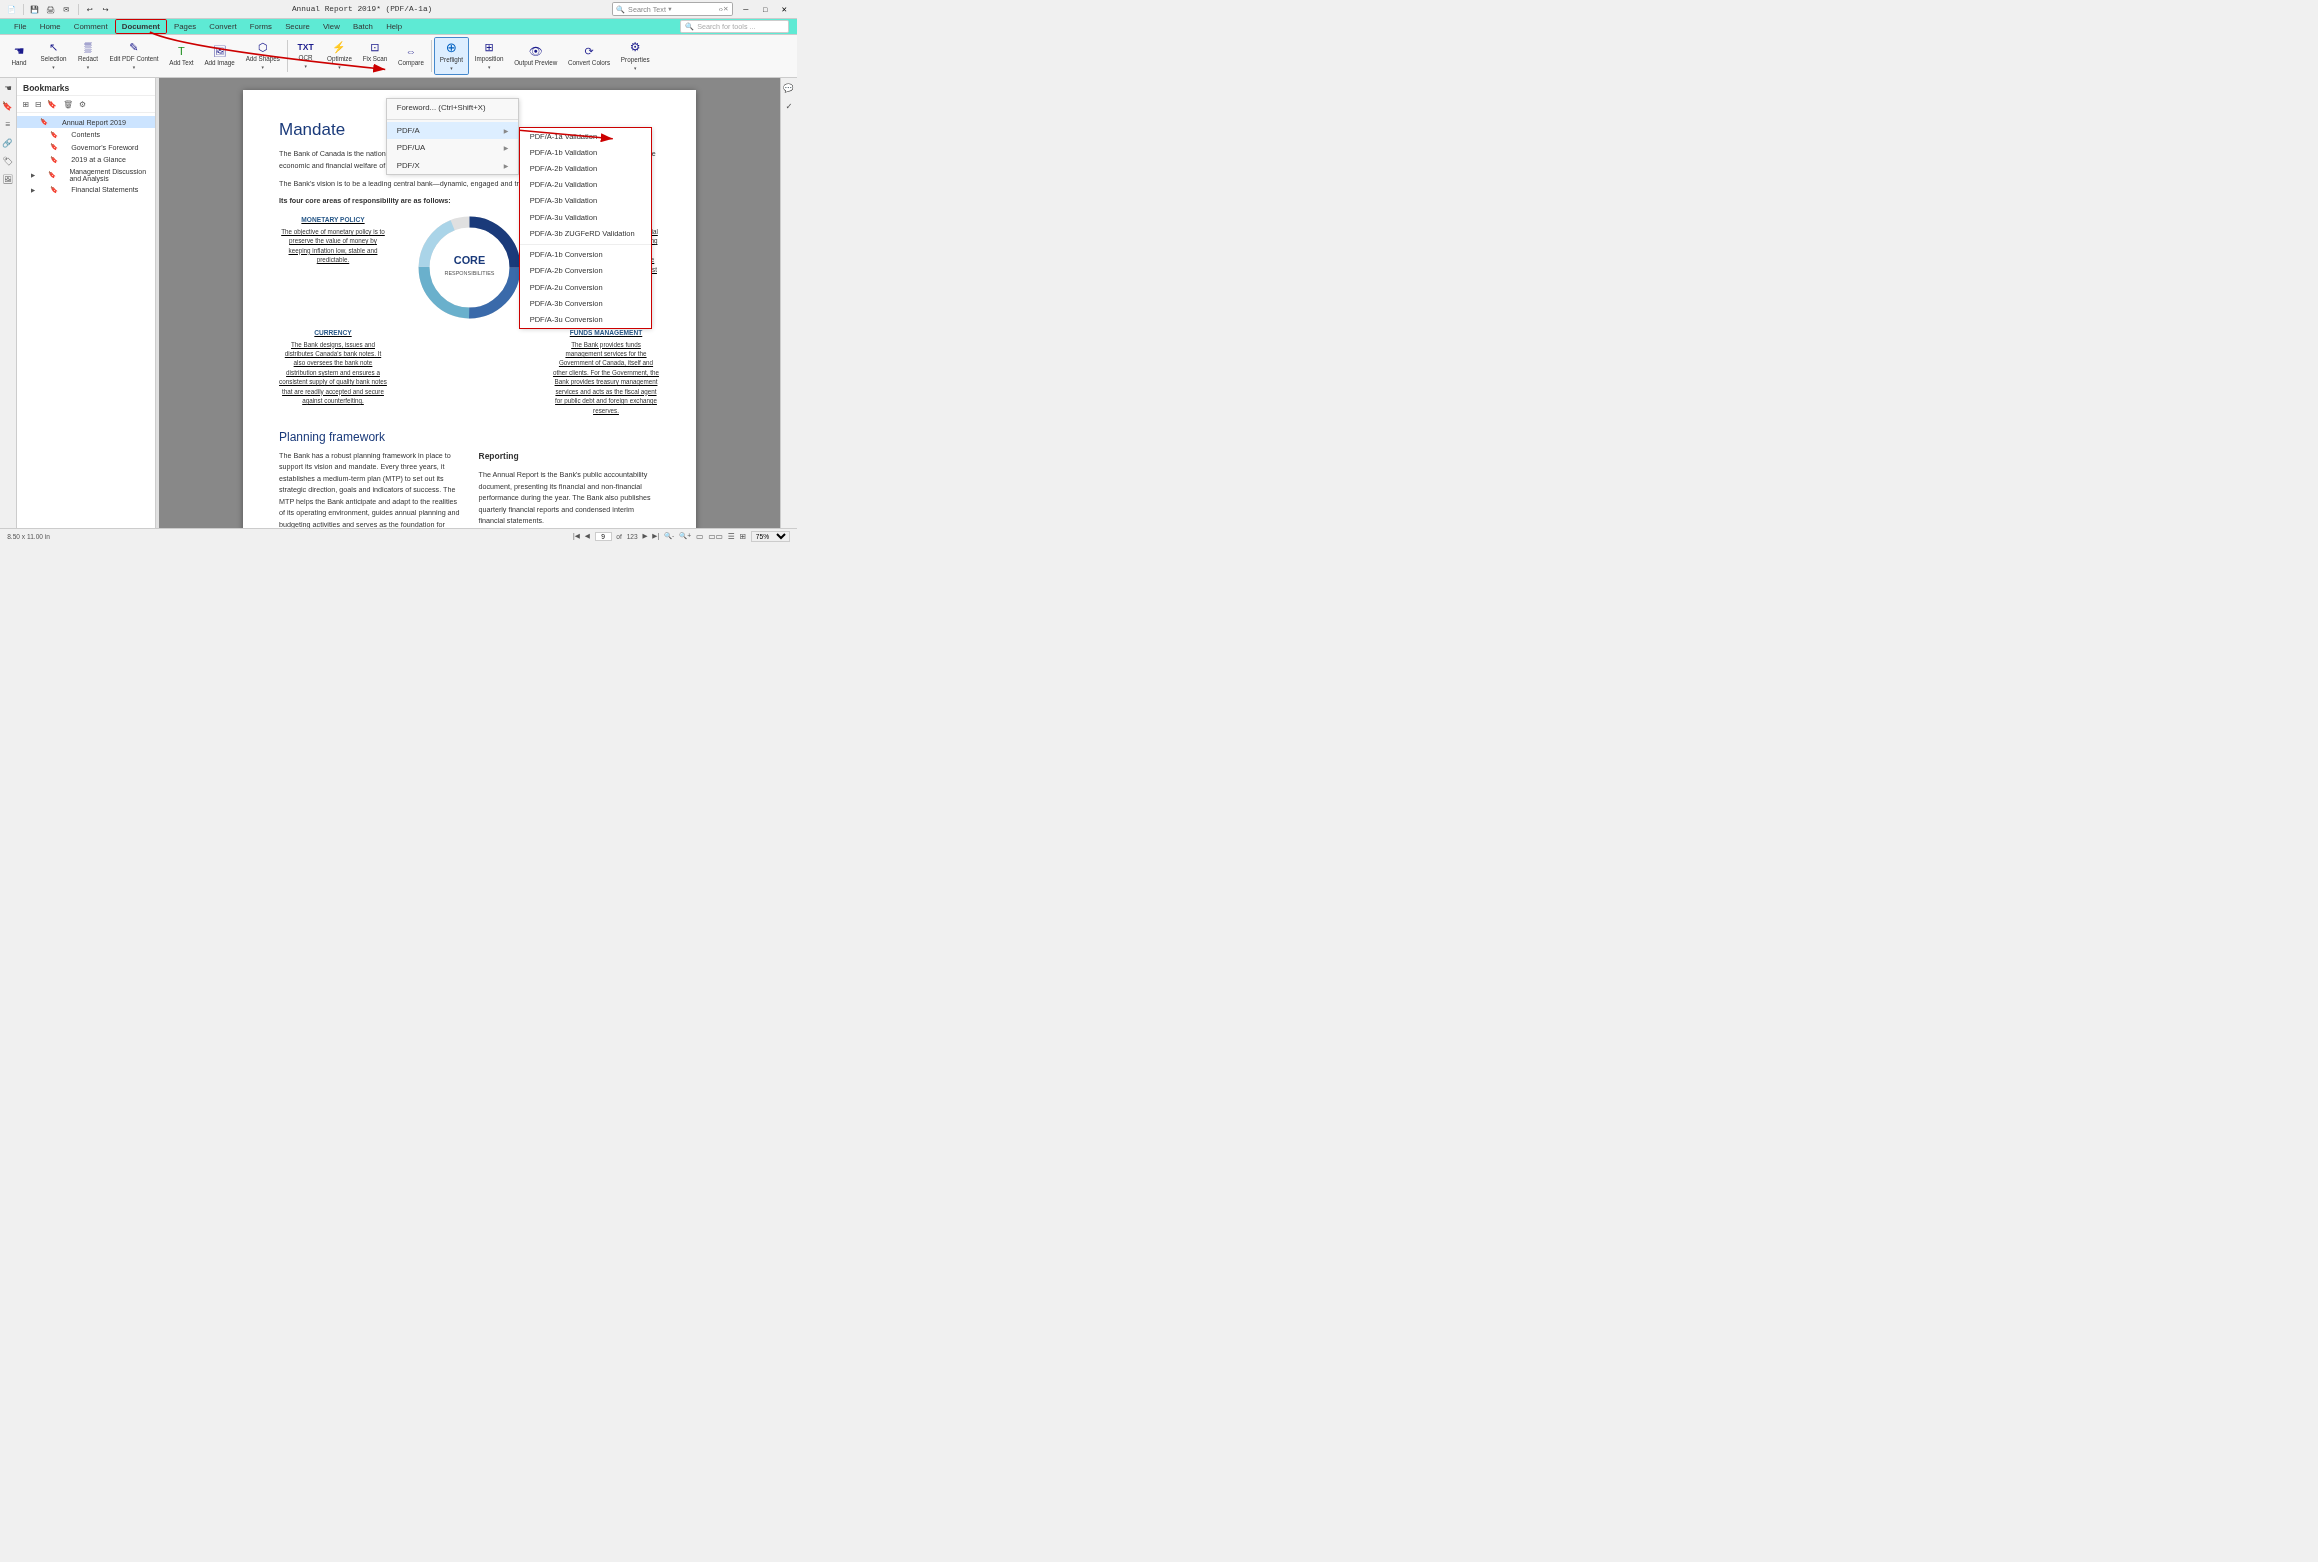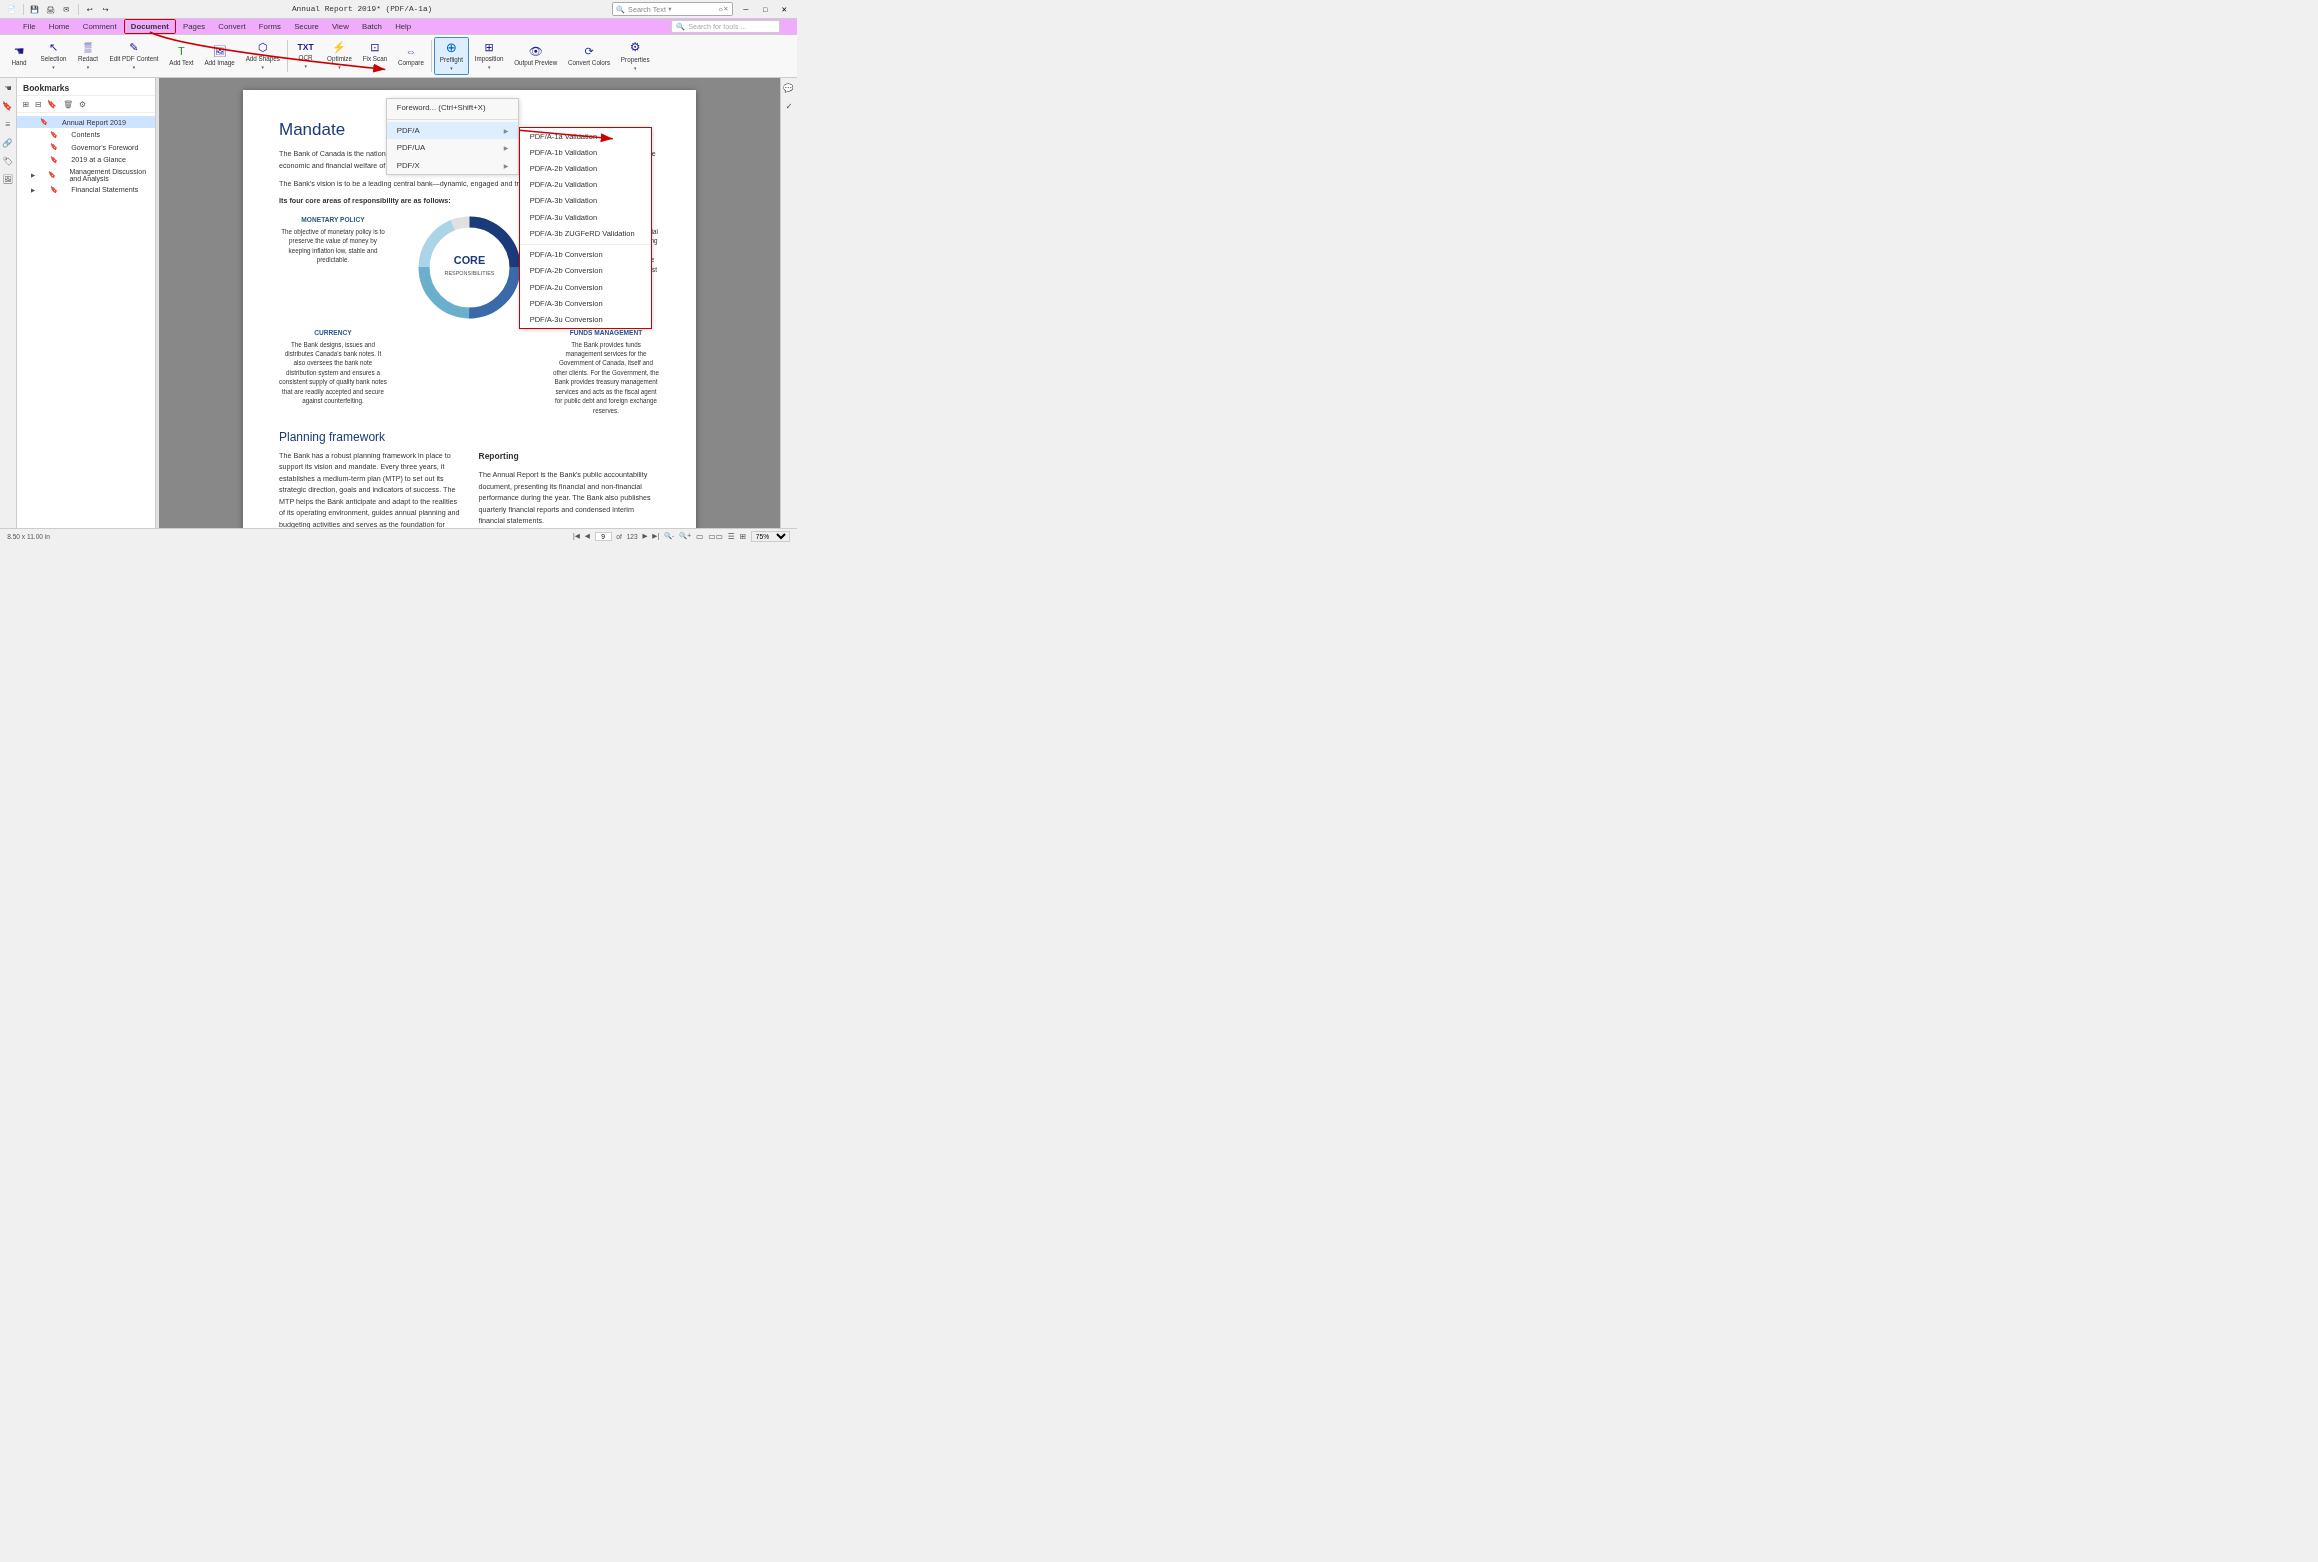--- a/index.html
+++ b/index.html
@@ -13,22 +13,22 @@
     #titlebar .tb-left { display: flex; align-items: center; gap: 2.4px; }
     #titlebar .tb-left .icon-btn { width: 13.3px; height: 13.3px; display: flex; align-items: center; justify-content: center; cursor: pointer; font-size: 7.2px; color: #333; }
     #titlebar .tb-sep { width: 0.6px; height: 11px; background: #ccc; margin: 0 2.4px; }
     #titlebar .tb-title { flex: 1; text-align: center; font-size: 7.8px; color: #333; font-family: Liberation Mono, monospace; }
     #titlebar .tb-search { display: flex; align-items: center; background: #fff; border: 0.6px solid #aaa; border-radius: 1.8px; padding: 1.2px 3.6px; width: 121px; font-size: 7.2px; color: #888; }
     #titlebar .tb-right { display: flex; align-items: center; gap: 3.6px; margin-left: 4.8px; }
     #titlebar .win-btn { width: 15.7px; height: 12px; display: flex; align-items: center; justify-content: center; cursor: pointer; font-size: 7.2px; }
 
     
     #menubar {
-      display: flex; align-items: center; background: #f0abfc; height: 15.7px;
-      padding: 0 17px; border-bottom: 0.6px solid #ccc; gap: 1.2px;
+      display: flex; align-items: center; background: #5eead4; height: 15.7px;
+      padding: 0 8px; border-bottom: 0.6px solid #ccc; gap: 1.2px;
     }
     .menu-item { padding: 1.8px 6px; cursor: pointer; font-size: 7.8px; color: #333; border-radius: 1.8px; }
     .menu-item.highlighted { border: 1.2px solid #cc0000; font-weight: bold; }
 
     
     #toolbar {
       display: flex; align-items: stretch; background: #f8f8f8; height: 43px;
       border-bottom: 0.6px solid #ccc; padding: 2.4px 3.6px; gap: 1.2px;
     }
     .tool-btn {
@@ -116,21 +116,21 @@
     .sub-item {
       padding: 3.6px 9.7px; cursor: pointer; font-size: 7.5px; color: #333;
     }
     .sub-sep { height: 0.6px; background: #eee; margin: 2.4px 0; }
 
     
     .doc-h1 { font-size: 17px; color: #1a3a7a; margin-bottom: 8.5px; font-weight: normal; }
     .doc-h2 { font-size: 12px; color: #1a3a7a; margin: 14.5px 0 6px; font-weight: normal; }
     .doc-p { font-size: 7.2px; line-height: 1.6; color: #333; margin-bottom: 6px; }
     .doc-p strong { font-weight: bold; }
-    .responsibilities-area { display: flex; gap: 28px; margin: 9.7px 0; }
+    .responsibilities-area { display: flex; gap: 28px; margin: 9.7px 0; text-decoration: underline; }
     .resp-col { flex: 1; }
     .resp-title { font-size: 6.6px; font-weight: bold; color: #2a5a8a; text-align: center; margin-bottom: 3.6px; }
     .resp-text { font-size: 6.3px; color: #333; text-align: center; line-height: 1.5; }
     .core-circle-container { display: flex; align-items: center; justify-content: center; flex: 0 0 109px; }
 
     
     .planning-section { margin-top: 12px; }
   </style>
 </head>
 <body>

